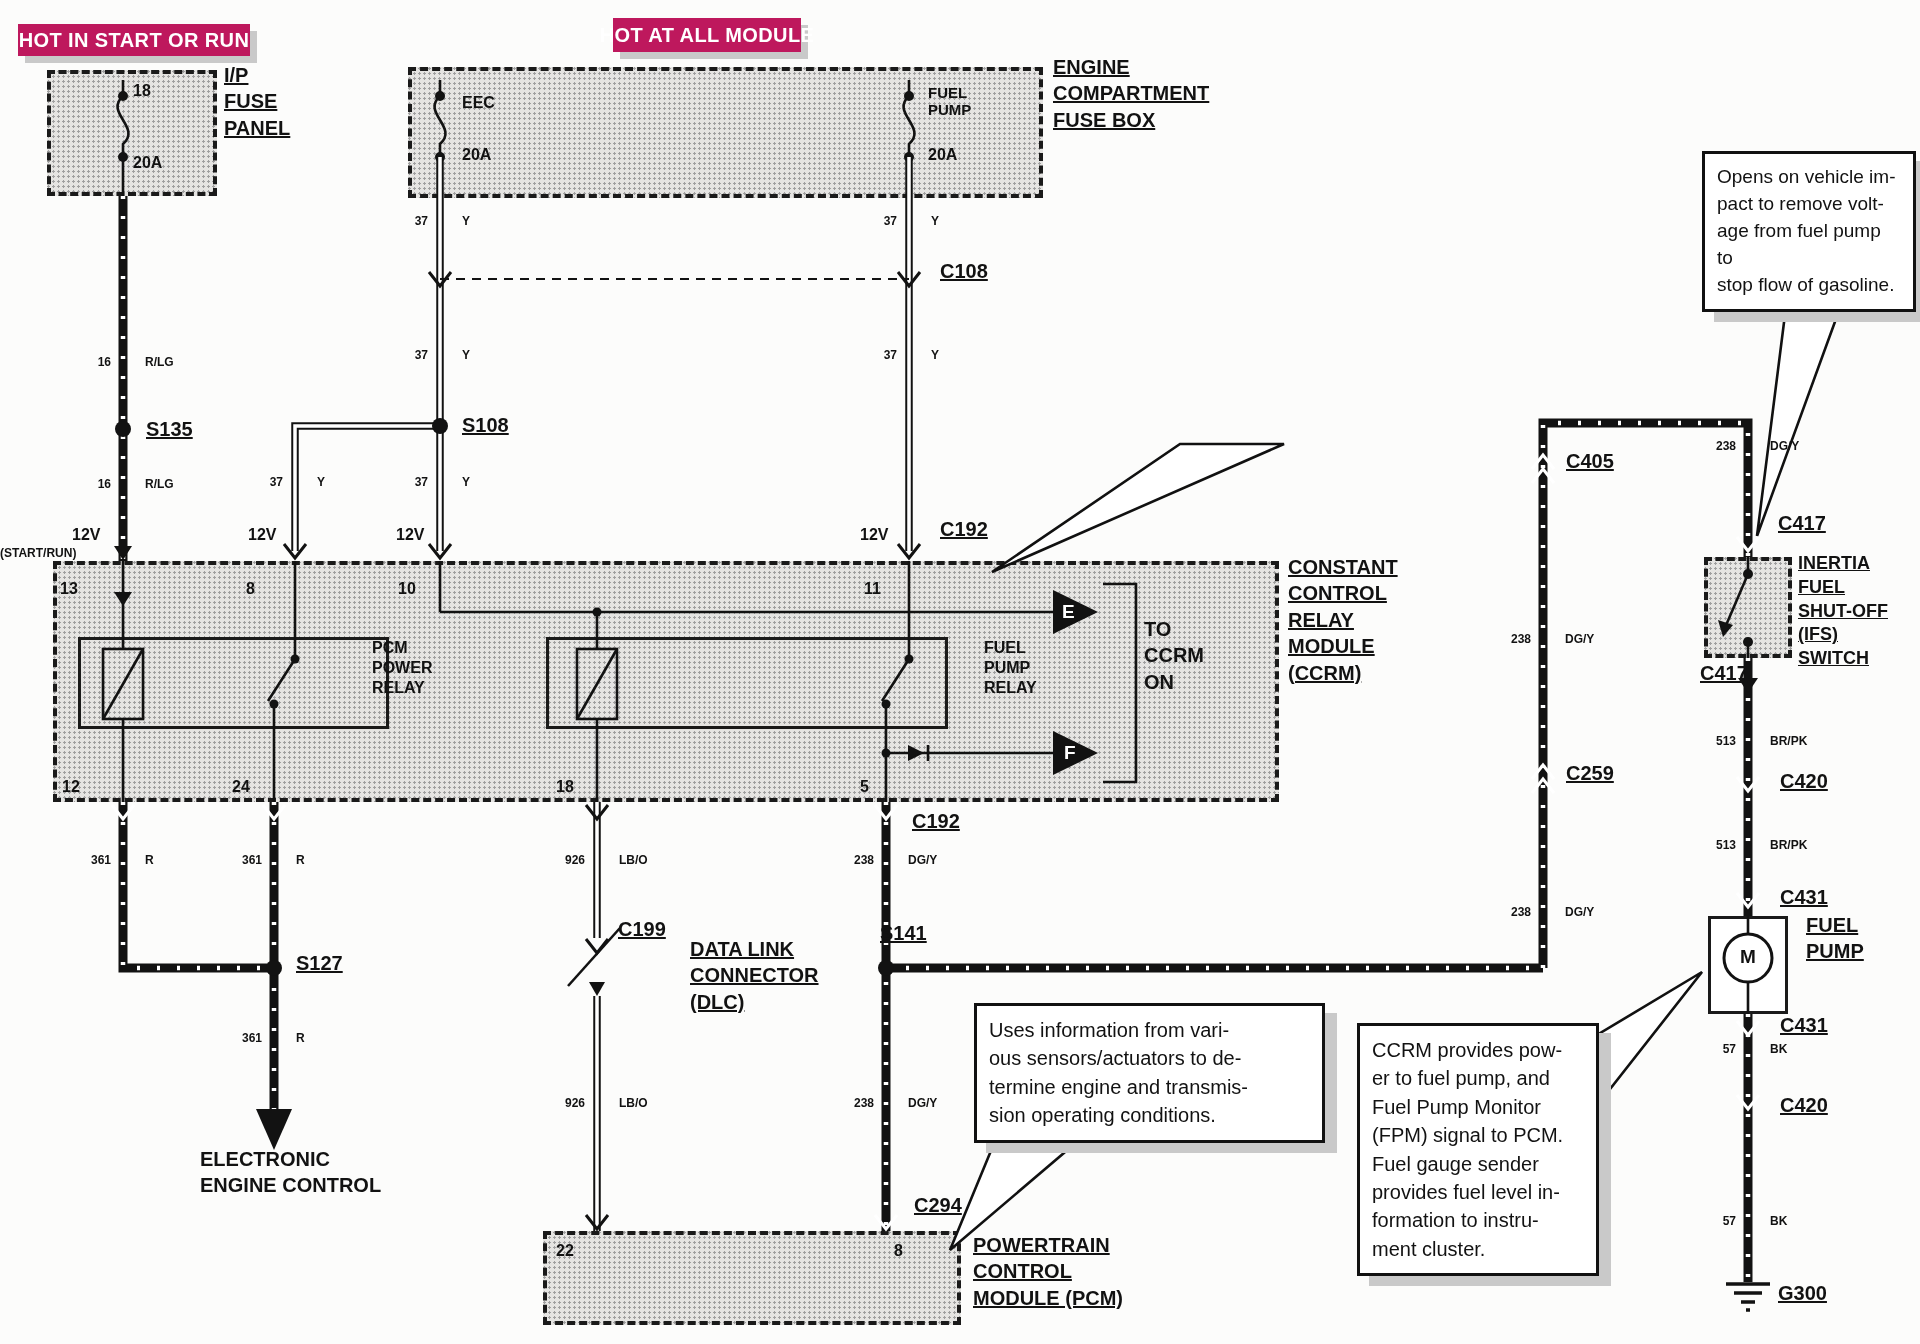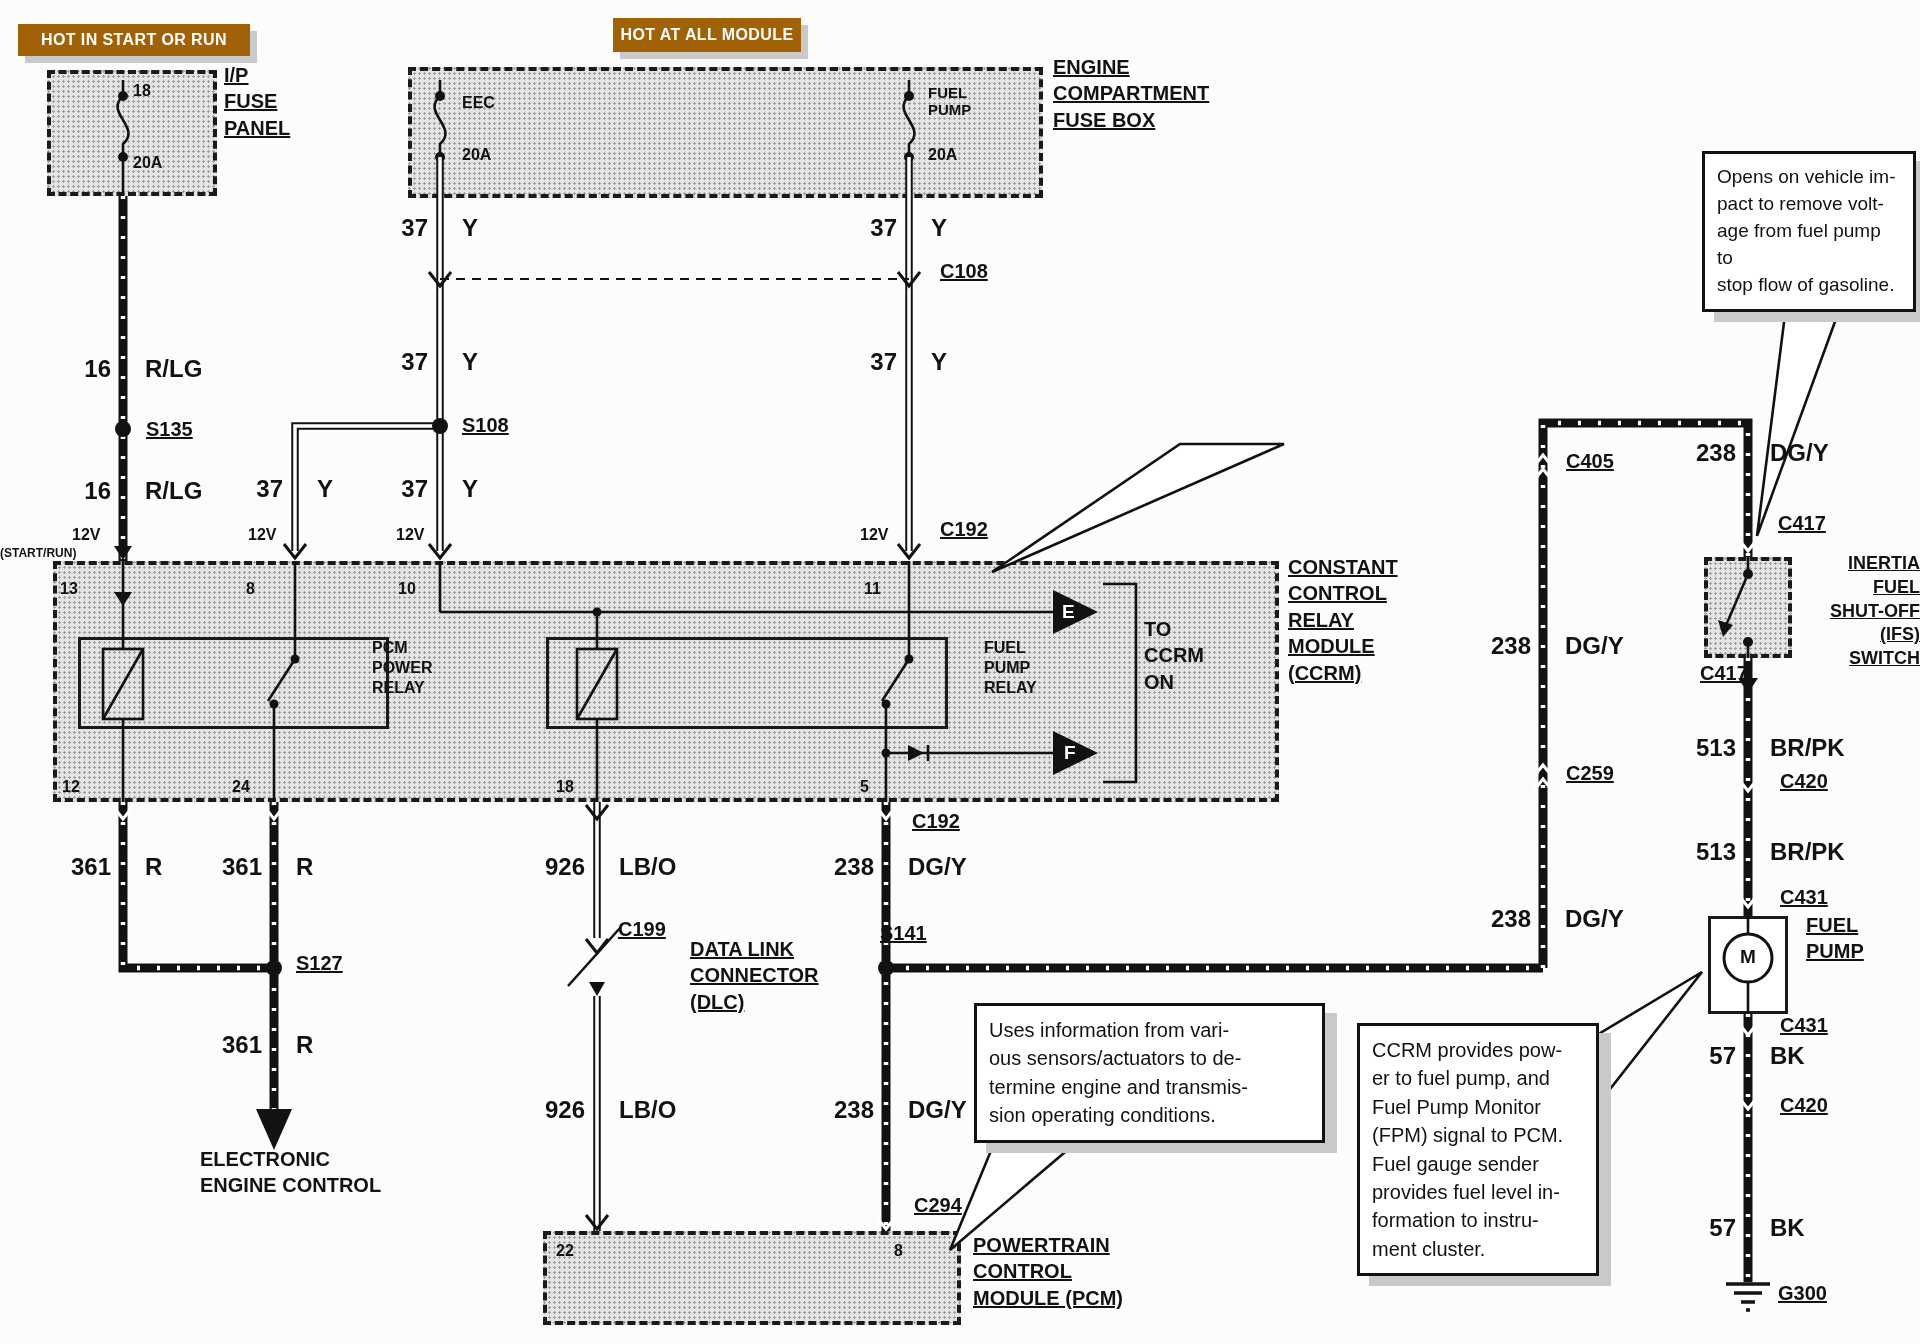--- a/index.html
+++ b/index.html
@@ -8,31 +8,31 @@
              font-family:"Liberation Sans", sans-serif; color:#121212; overflow:hidden; }
   .layer { position:absolute; left:0; top:0; width:1920px; height:1344px; }
   #svg-layer { z-index:2; }
   .box { position:absolute; z-index:1; }
   .stipple { background-color:#e5e4e2;
              background-image:radial-gradient(#9f9f9f 1px, rgba(0,0,0,0) 1.15px);
              background-size:5px 5px; }
   .dashed { border:4px dashed #1a1a1a; }
   .solidb { border:3px solid #1a1a1a; background:transparent; }
   .whitebg { background:#ffffff; }
-  .black-header { position:absolute; background:#a16207; color:#ffffff; display:flex;
-                  align-items:center; justify-content:center; font-weight:bold; font-size:16px;
+  .black-header { position:absolute; background:#be185d; color:#ffffff; display:flex;
+                  align-items:center; justify-content:center; font-weight:bold; font-size:20px;
                   letter-spacing:.4px; box-shadow:7px 7px 0 #c9c9c9; z-index:3; white-space:nowrap; }
   .lbl { position:absolute; font-weight:bold; font-size:20px; line-height:1.32;
          white-space:pre-line; z-index:3; }
   .u { text-decoration:underline; }
   .sm { font-size:16px; }
   .s15 { font-size:15px; line-height:1.15; }
   .s13 { font-size:12px; }
-  .s18 { font-size:18px;text-align:right; }
-  .wlab { position:absolute; display:flex; font-weight:bold; font-size:24px; z-index:3; white-space:nowrap; }
+  .s18 { font-size:18px; }
+  .wlab { position:absolute; display:flex; font-weight:bold; font-size:12px; z-index:3; white-space:nowrap; }
   .wlab .n { width:70px; text-align:right; }
   .wlab .c { margin-left:34px; }
   .note { position:absolute; background:#ffffff; border:3px solid #111111; padding:10px 12px;
           font-size:20px; line-height:1.42; white-space:pre-line; box-shadow:12px 10px 0 #c9c9c9; z-index:3; }
   .white-lbl { color:#ffffff; }
   
   .tw  { stroke:#121212; stroke-width:9;   fill:none; }
   .twh { stroke:#ffffff; stroke-width:4.5; fill:none; stroke-dasharray:3 17; }
   .dwo { stroke:#121212; stroke-width:7.5; fill:none; }
   .dwi { stroke:#ffffff; stroke-width:3.5; fill:none; }

